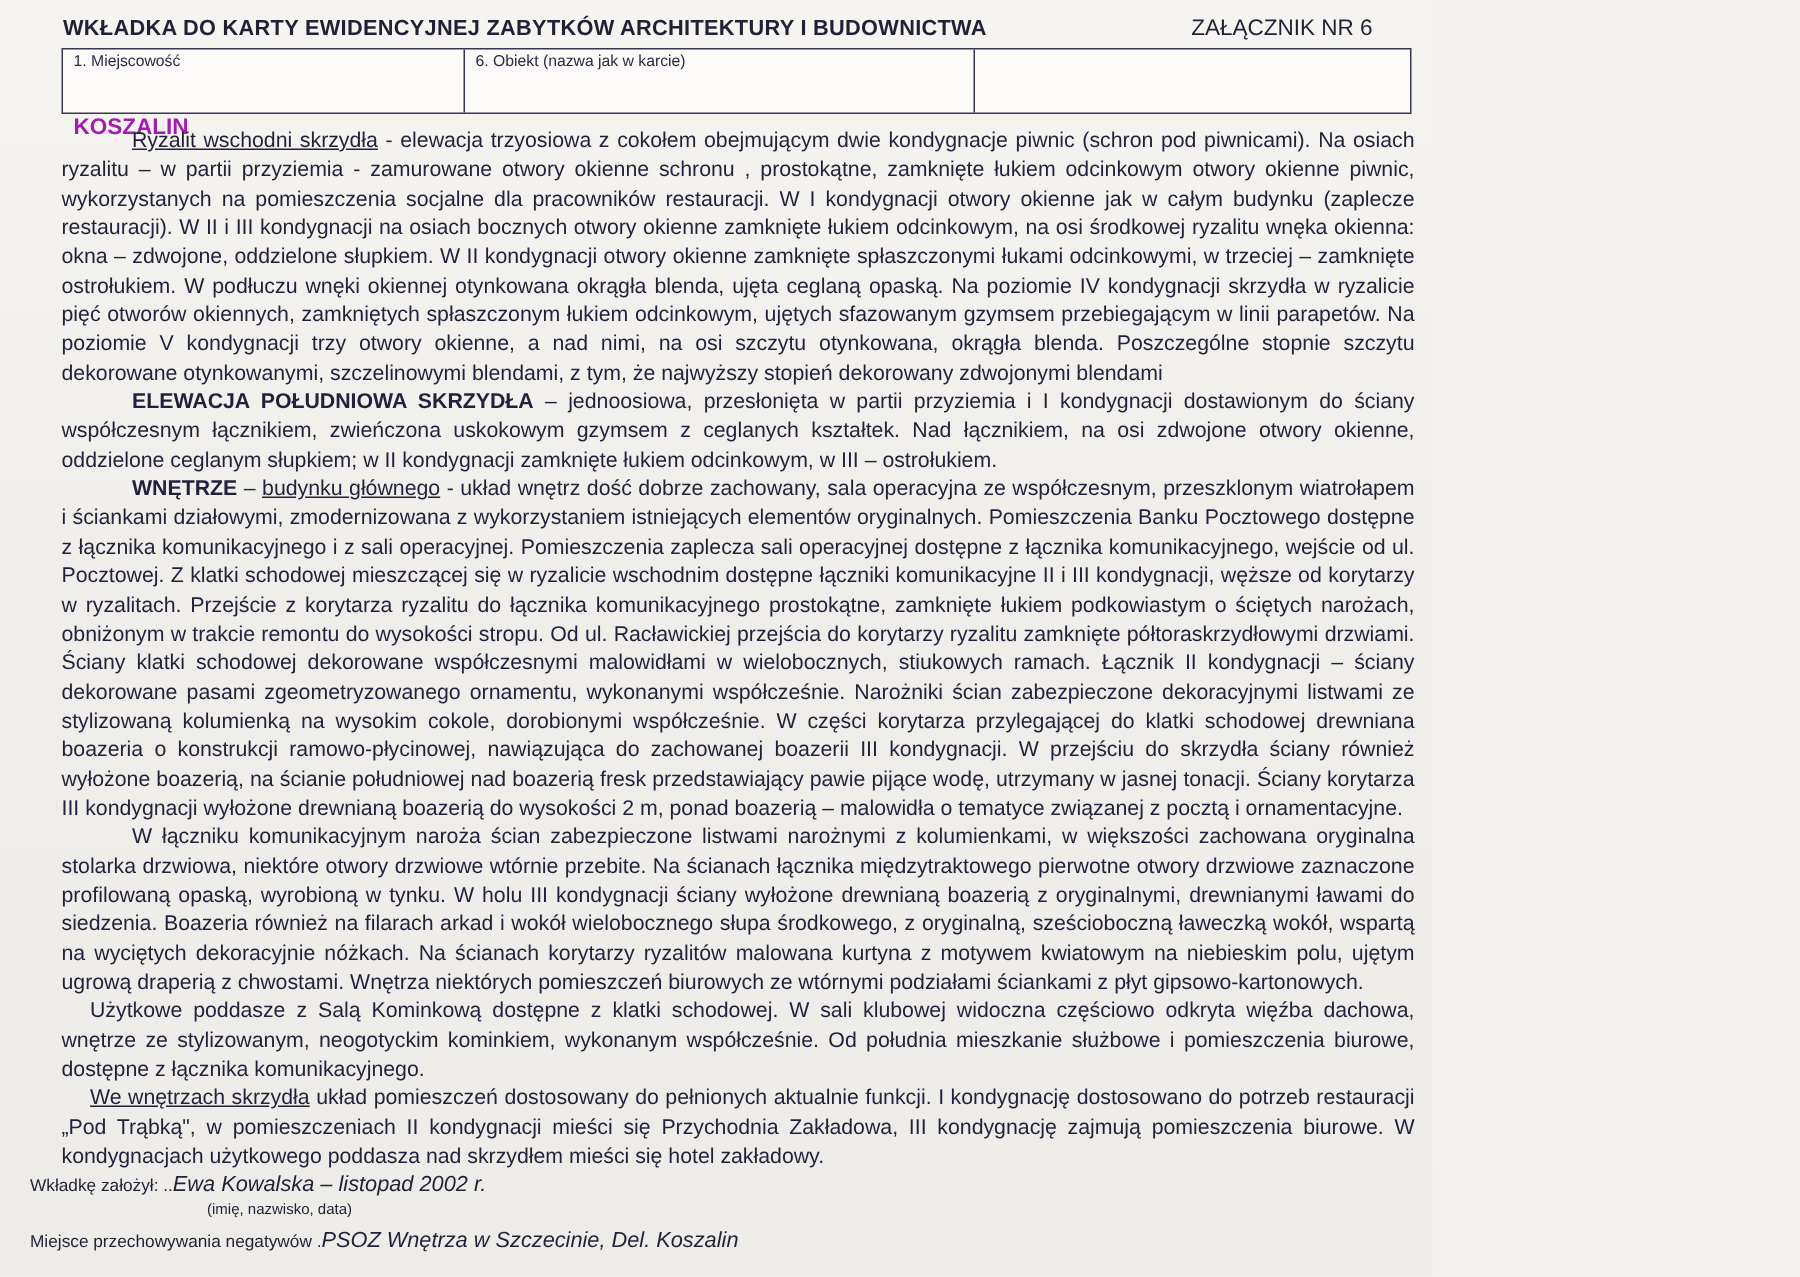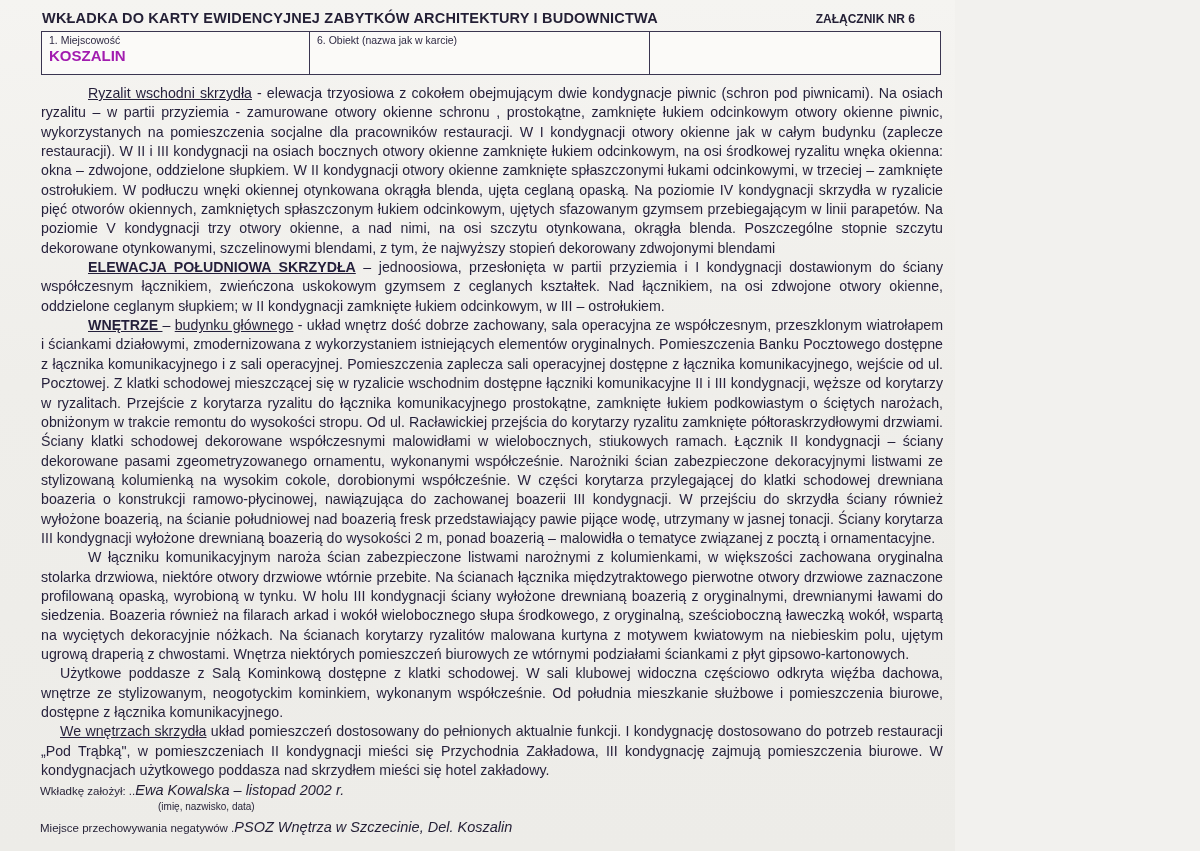--- a/index.html
+++ b/index.html
@@ -31,41 +31,42 @@
     padding: 10px 12px 4px 42px;
   }
   .doc-title {
     font-size: 14.5px;
     font-weight: bold;
     letter-spacing: .2px;
     color: #231f35;
     white-space: nowrap;
   }
   .doc-annex {
-    font-size: 12px;
-    font-weight: bold;
+    font-size: 15px;
+    font-weight: normal;
     color: #231f35;
     white-space: nowrap;
     padding-right: 28px;
   }
   
   .meta-table {
     margin: 1px 14px 0 41px;
     border: 1.3px solid #3a3550;
     display: flex;
     background: #fbfaf8;
     height: 44px;
     box-sizing: border-box;
   }
   .meta-cell {
     box-sizing: border-box;
     padding: 2px 0 0 7px;
     display: flex;
     flex-direction: column;
     justify-content: flex-start;
+    gap: 28px;
   }
   .meta-cell.c1 { width: 268px; border-right: 1.3px solid #3a3550; }
   .meta-cell.c2 { width: 340px; border-right: 1.3px solid #3a3550; }
   .meta-cell.c3 { flex: 1; }
   .meta-label {
     font-size: 10.5px;
     line-height: 12px;
     color: #2d2842;
     white-space: nowrap;
   }
@@ -95,25 +96,25 @@
   }
   .indent {
     display: inline-block;
     width: 47px;
   }
   .indent-sm {
     display: inline-block;
     width: 19px;
   }
   .u { text-decoration: underline; }
-  .bu { font-weight: bold; text-decoration: underline; }
+  .bu { font-weight: bold; }
   
   .footer {
     position: absolute;
-    left: 40px;
+    left: 20px;
     bottom: 16px;
     width: 700px;
     color: #231f35;
   }
   .foot-line1 {
     font-size: 11.5px;
     white-space: nowrap;
   }
   .foot-hand {
     font-size: 14.5px;

